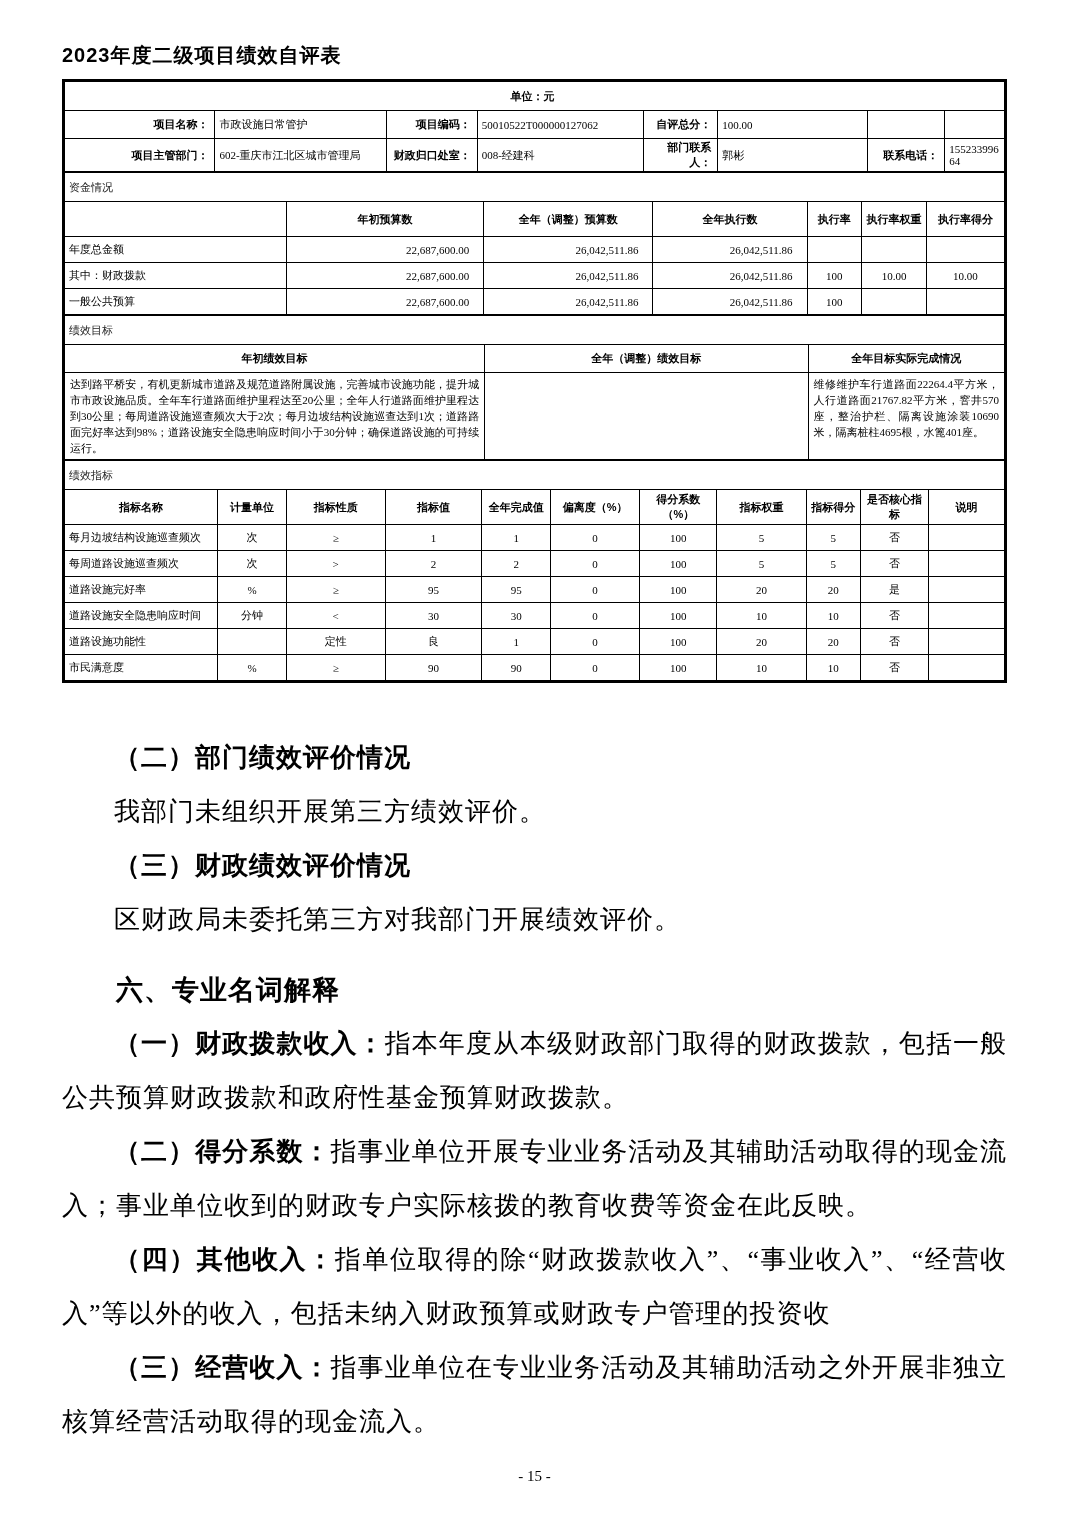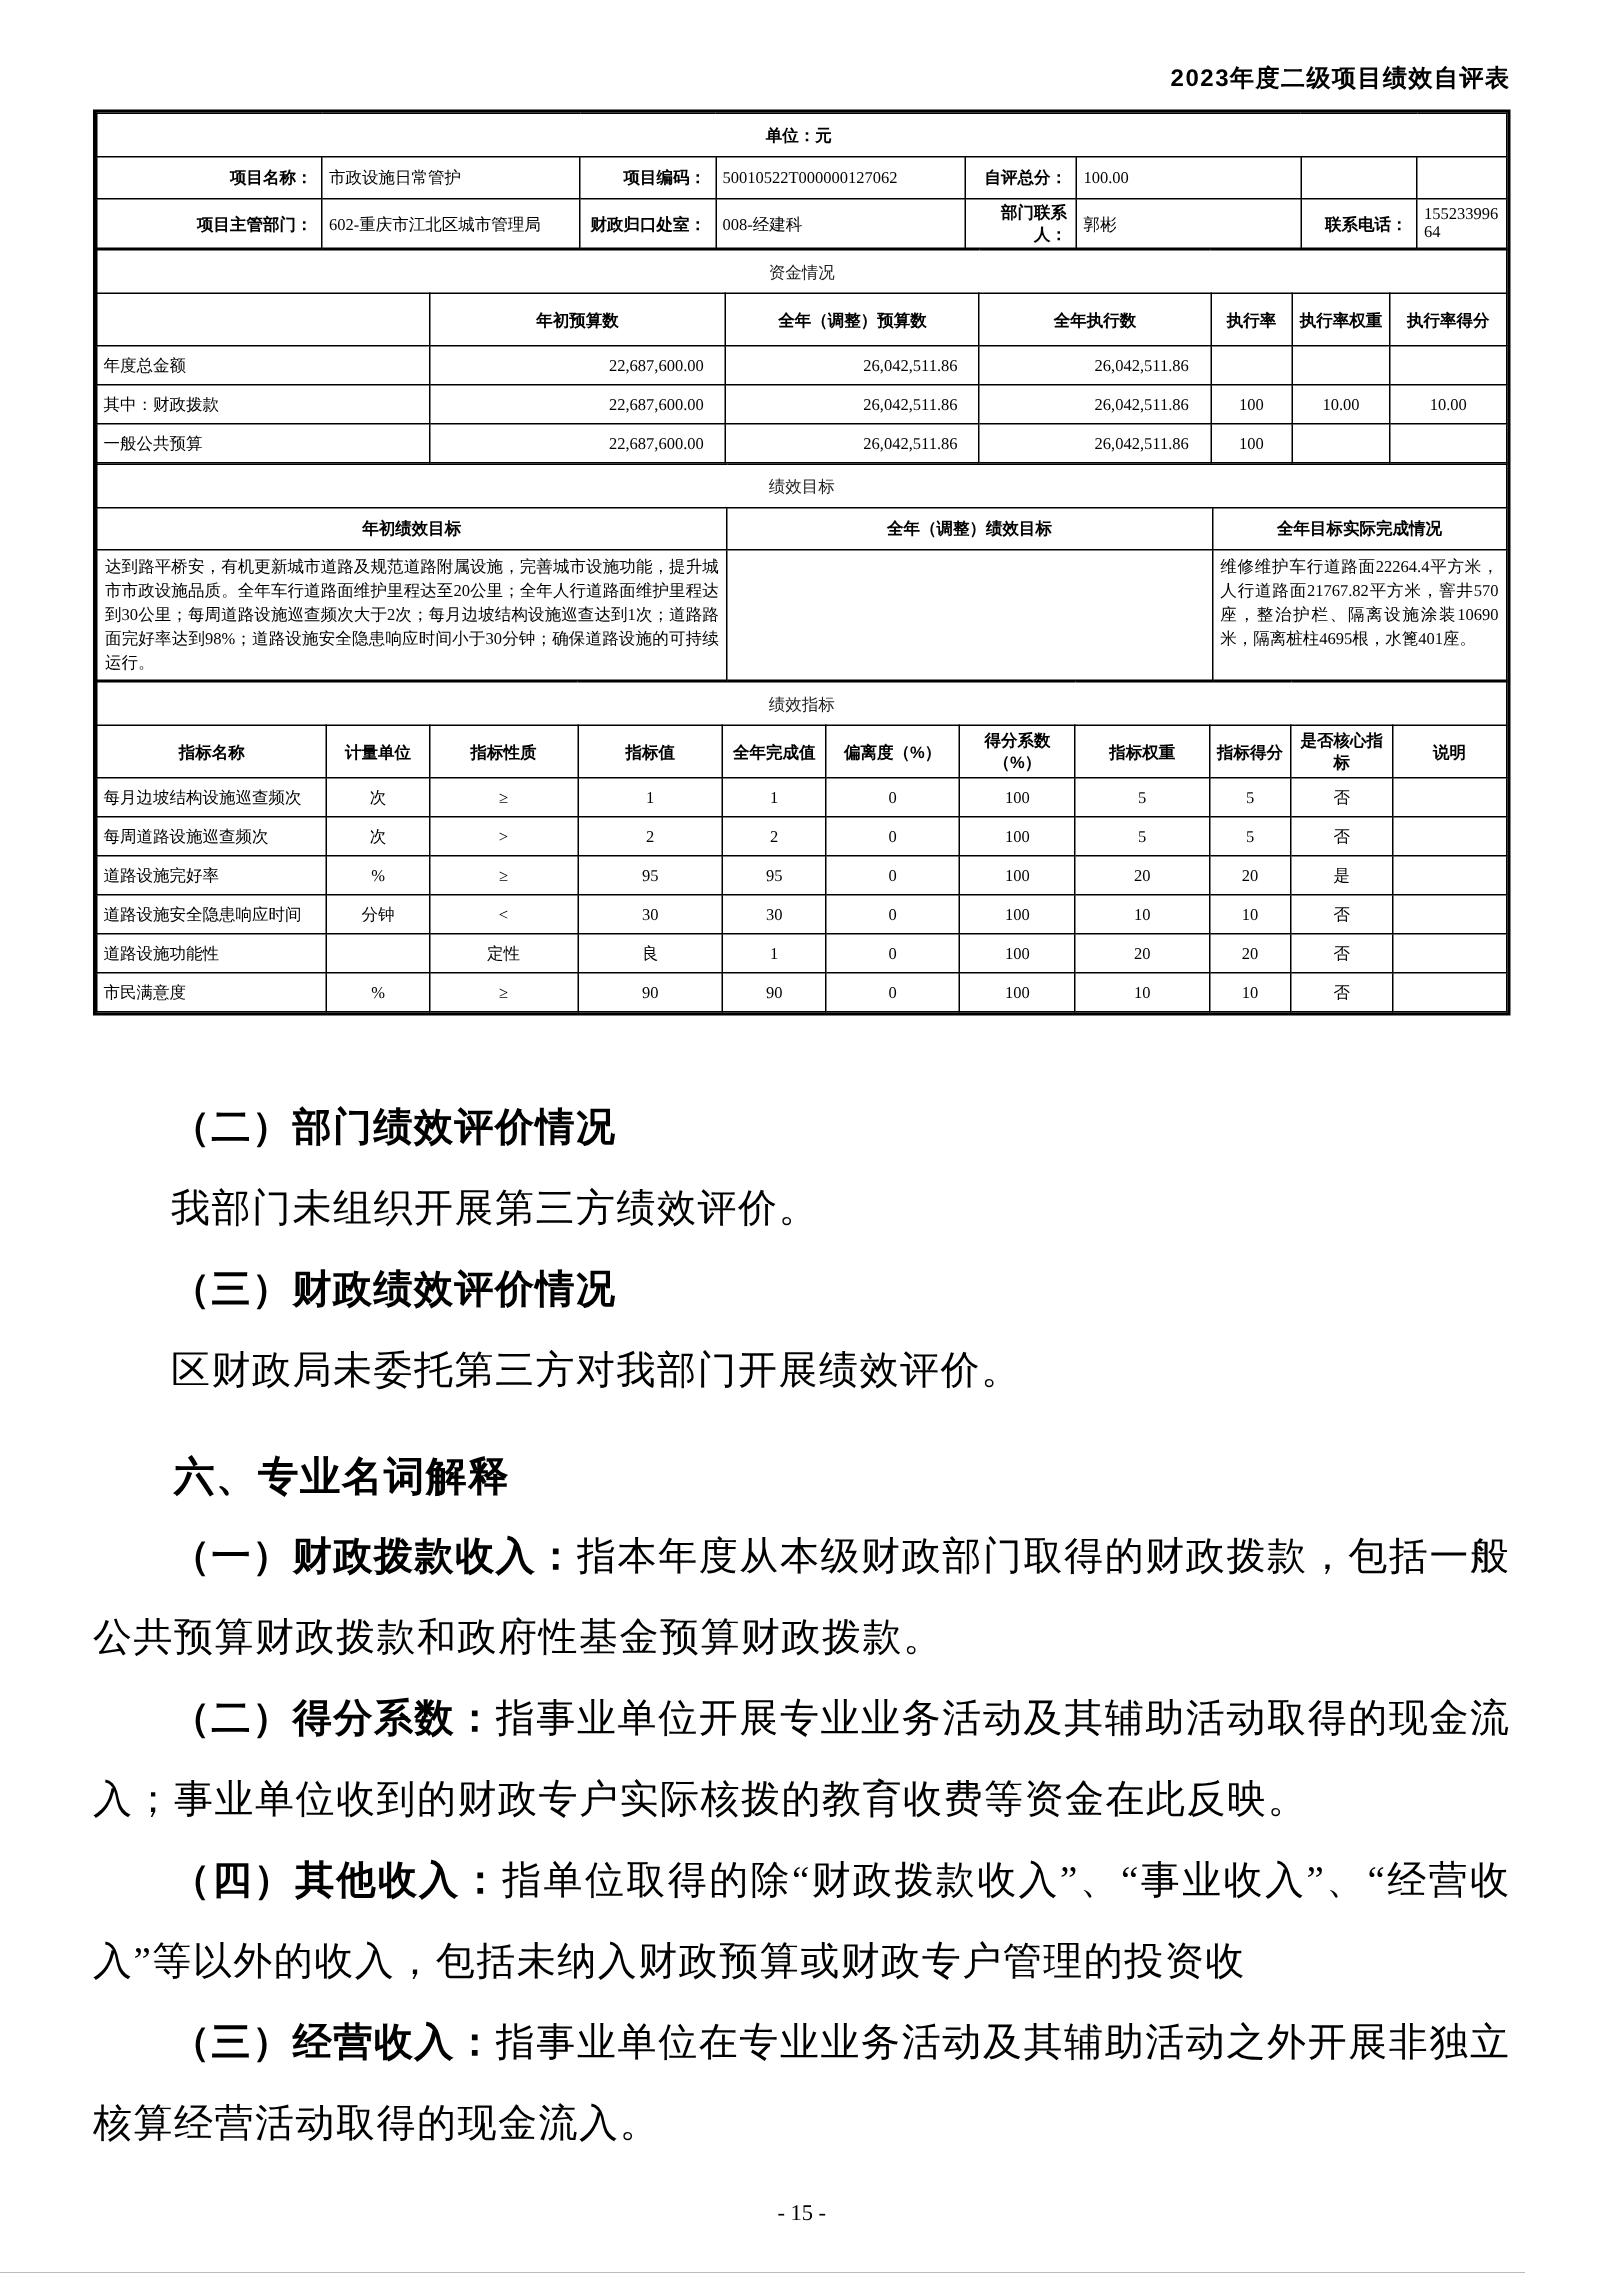--- a/index.html
+++ b/index.html
@@ -2,32 +2,32 @@
 <html><head>
 <meta charset="utf-8">
 <style>
   html,body { margin:0; padding:0; background:#888; }
   .page {
     position:relative; width:1069px; height:1515px; margin:0 auto;
     background:#ffffff; overflow:hidden; color:#000;
     font-family:"Liberation Serif", serif;
   }
   .doc-title {
-    margin:42px 62px 10px; text-align:right;
+    margin:42px 62px 10px; text-align:left;
     font-family:"Liberation Sans", sans-serif;
-    font-size:16px; font-weight:bold; letter-spacing:1px;
+    font-size:20px; font-weight:bold; letter-spacing:1px;
   }
   .table-wrap { margin:0 62px; border:2px solid #000; }
   table.tbl { width:100%; border-collapse:collapse; table-layout:fixed; }
   table.tbl td {
     border:1px solid #000; font-size:11px; padding:1px 4px;
     overflow:hidden; word-break:break-all;
   }
   .sect-title {
-    text-align:center; font-family:Liberation Mono, monospace;
+    font-family:Liberation Mono, monospace;
     font-size:12.5px; color:#222; height:26px;
   }
   .lbl, .hdr {
     font-family:"Liberation Sans", sans-serif; font-weight:bold;
   }
   .lbl { text-align:right; padding-right:6px !important; }
   .hdr { text-align:center; }
   .unit-cell { text-align:center; padding-right:8px !important; height:26px; }
   .h27 td { height:25px; }
   .h34 td { height:32px; }

